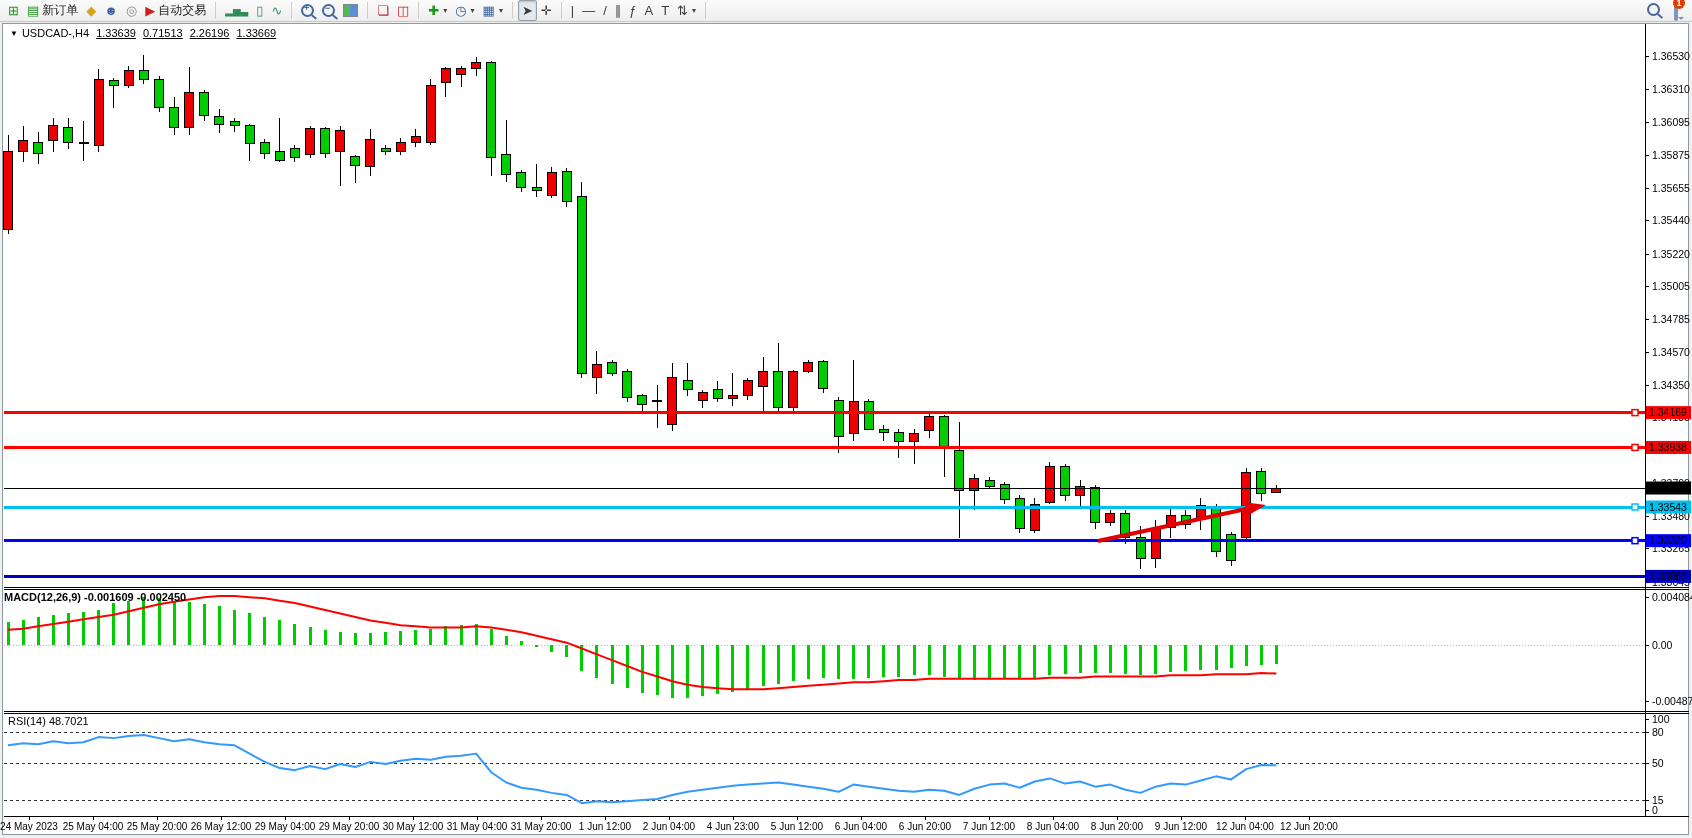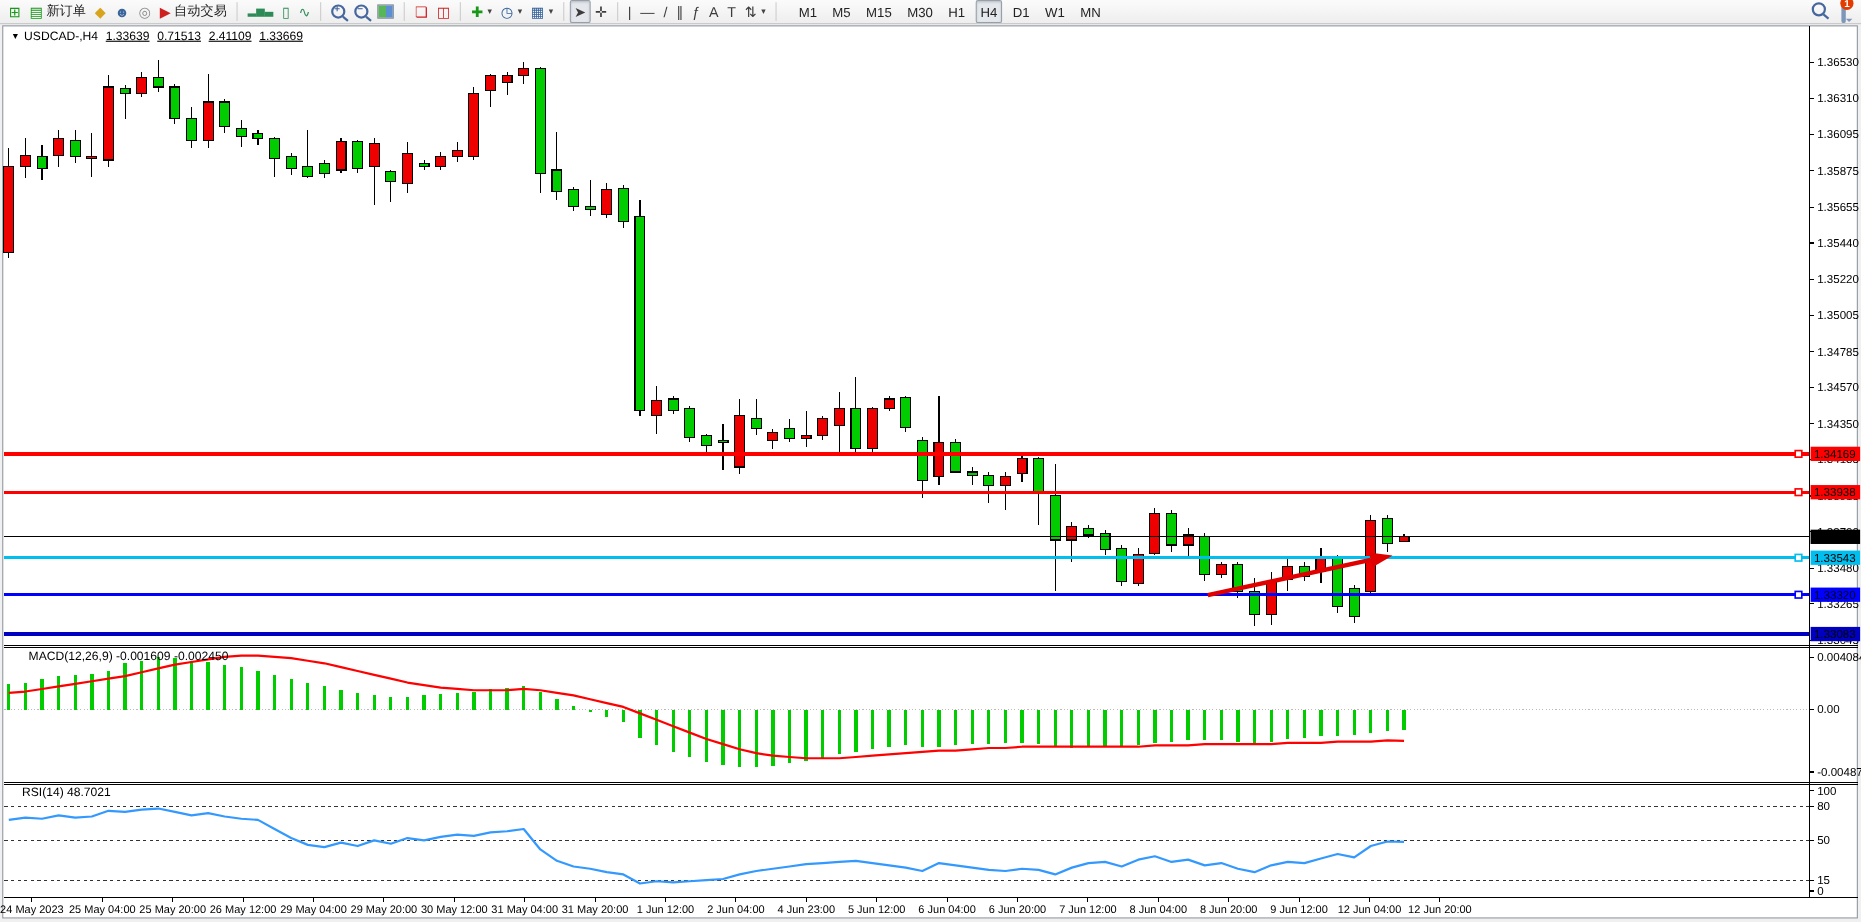--- a/index.html
+++ b/index.html
@@ -28,22 +28,22 @@
   #right-icons{margin-left:auto;display:flex;align-items:center;gap:14px;padding-right:10px;}
   
   #frame{position:absolute;left:2px;top:23px;width:1687px;height:812px;background:#fff;
          border:1px solid #8f979f;box-sizing:border-box;z-index:0;}
   #chart-layer{position:absolute;left:0;top:0;width:1426px;height:838px;z-index:10;}
   svg text{font-family:"Liberation Sans",sans-serif;fill:#000;}
   
   .overlay{position:absolute;z-index:20;font-size:11px;color:#000;white-space:nowrap;}
   #chart-title{left:10px;top:27px;}
   #chart-title .num{margin-left:7px;text-decoration:underline;}
-  #macd-label{left:26px;top:591px;}
-  #rsi-label{left:20px;top:715px;}
+  #macd-label{left:4px;top:591px;font-weight:bold;}
+  #rsi-label{left:8px;top:715px;}
   .tri{font-size:8px;margin-right:4px;vertical-align:1px;}
 </style>
 </head>
 <body>
 
 <div id="toolbar">
   <span class="tb-btn">
       <span class="glyph c-green">⊞</span>
     </span>
   <span class="tb-btn">
@@ -134,31 +134,20 @@
       <span class="glyph c-dark">A</span>
     </span>
   <span class="tb-btn">
       <span class="glyph c-dark">T</span>
     </span>
   <span class="tb-btn">
       <span class="glyph c-dark">⇅</span>
       <span class="caret">▾</span>
     </span>
   <span class="sep"></span>
-  <span id="tf-group">
-      <span class="tb-btn" style="margin: 0px 3px;">M1</span>
-      <span class="tb-btn" style="margin: 0px 3px;">M5</span>
-      <span class="tb-btn" style="margin: 0px 3px;">M15</span>
-      <span class="tb-btn" style="margin: 0px 3px;">M30</span>
-      <span class="tb-btn" style="margin: 0px 3px;">H1</span>
-      <span class="tb-btn active" style="margin: 0px 3px;">H4</span>
-      <span class="tb-btn" style="margin: 0px 3px;">D1</span>
-      <span class="tb-btn" style="margin: 0px 3px;">W1</span>
-      <span class="tb-btn" style="margin: 0px 3px;">MN</span>
-    </span>
   <span id="right-icons">
     <span><span class="mag"></span></span>
     <span style="position:relative">
       <span class="bubble"></span>
       <span class="nbadge">1</span>
     </span>
   </span>
 </div>
 
 <div id="frame"></div>
@@ -542,16 +531,16 @@
       <text x="1117" y="830" font-size="10" text-anchor="middle">8 Jun 20:00</text>
       <line x1="1181" y1="816" x2="1181" y2="820" stroke="#000" shape-rendering="crispEdges"></line>
       <text x="1181" y="830" font-size="10" text-anchor="middle">9 Jun 12:00</text>
       <line x1="1245" y1="816" x2="1245" y2="820" stroke="#000" shape-rendering="crispEdges"></line>
       <text x="1245" y="830" font-size="10" text-anchor="middle">12 Jun 04:00</text>
       <line x1="1309" y1="816" x2="1309" y2="820" stroke="#000" shape-rendering="crispEdges"></line>
       <text x="1309" y="830" font-size="10" text-anchor="middle">12 Jun 20:00</text>
     </svg></div>
 
 <div class="overlay" id="chart-title">
-  <span class="tri">▼</span><span>USDCAD-,H4</span><span class="num">1.33639</span><span class="num">0.71513</span><span class="num">2.41109</span><span class="num">1.33669</span>
+  <span class="tri">▼</span><span>USDCAD-,H4</span><span class="num">1.33639</span><span class="num">0.71513</span><span class="num">2.26196</span><span class="num">1.33669</span>
 </div>
 <div class="overlay" id="macd-label">MACD(12,26,9) -0.001609 -0.002450</div>
 <div class="overlay" id="rsi-label">RSI(14) 48.7021</div>
 
 </body></html>

